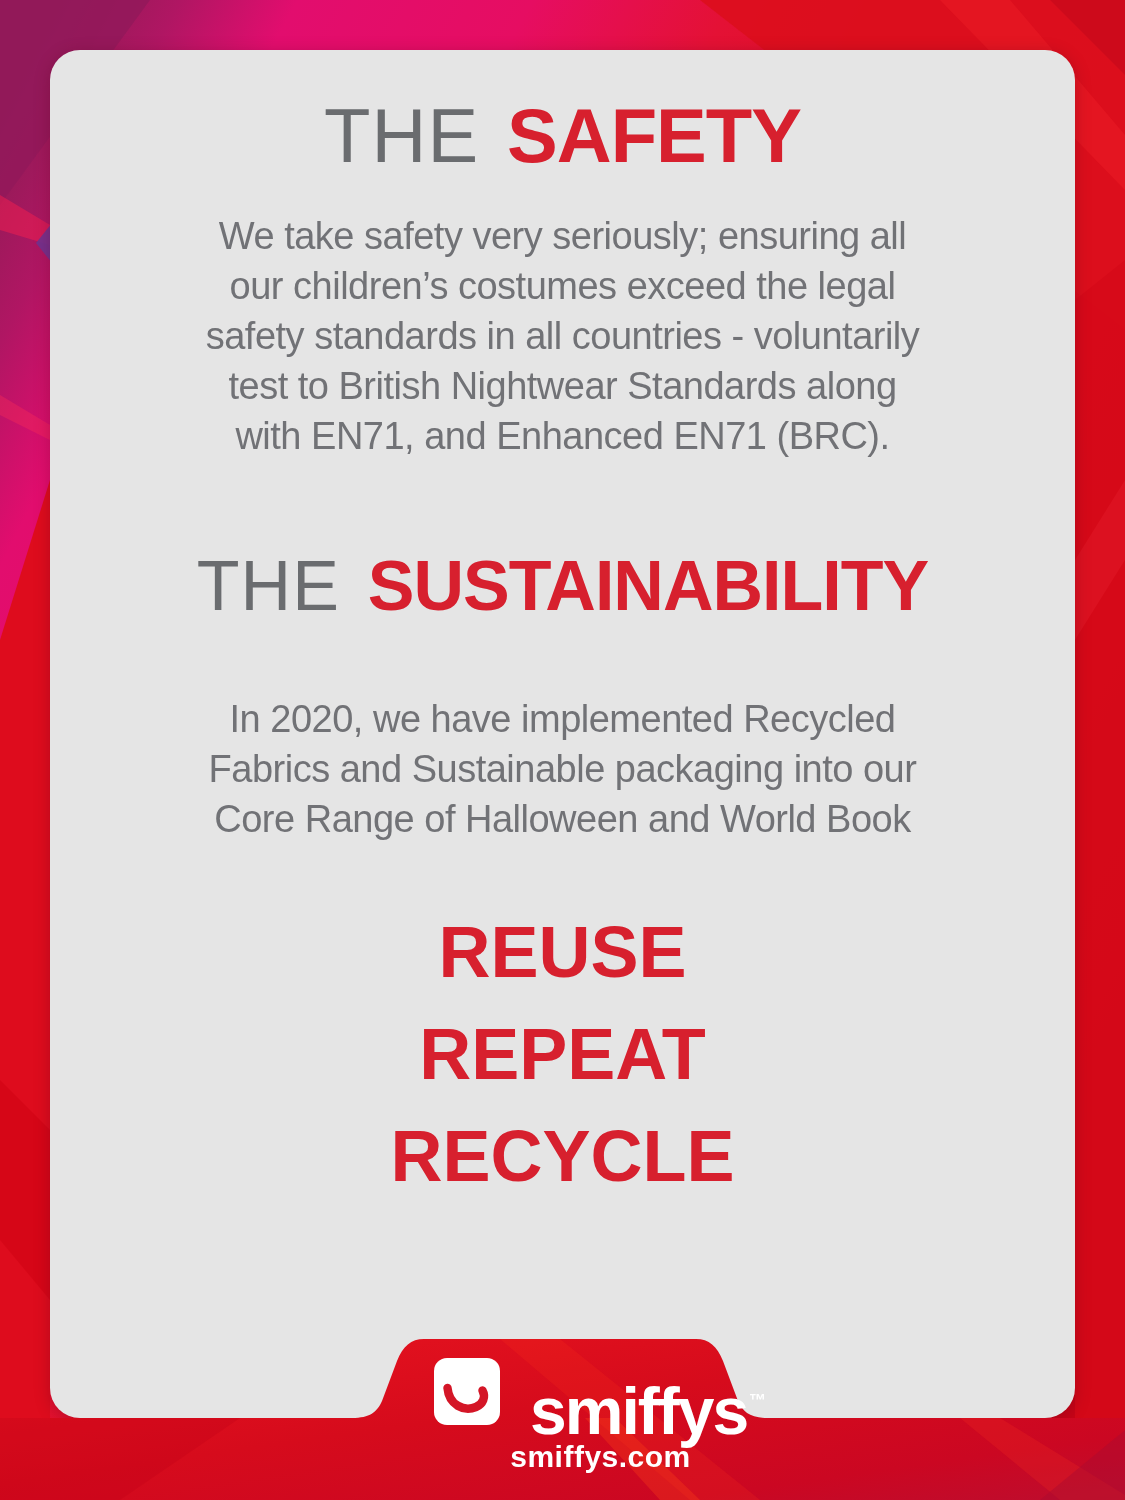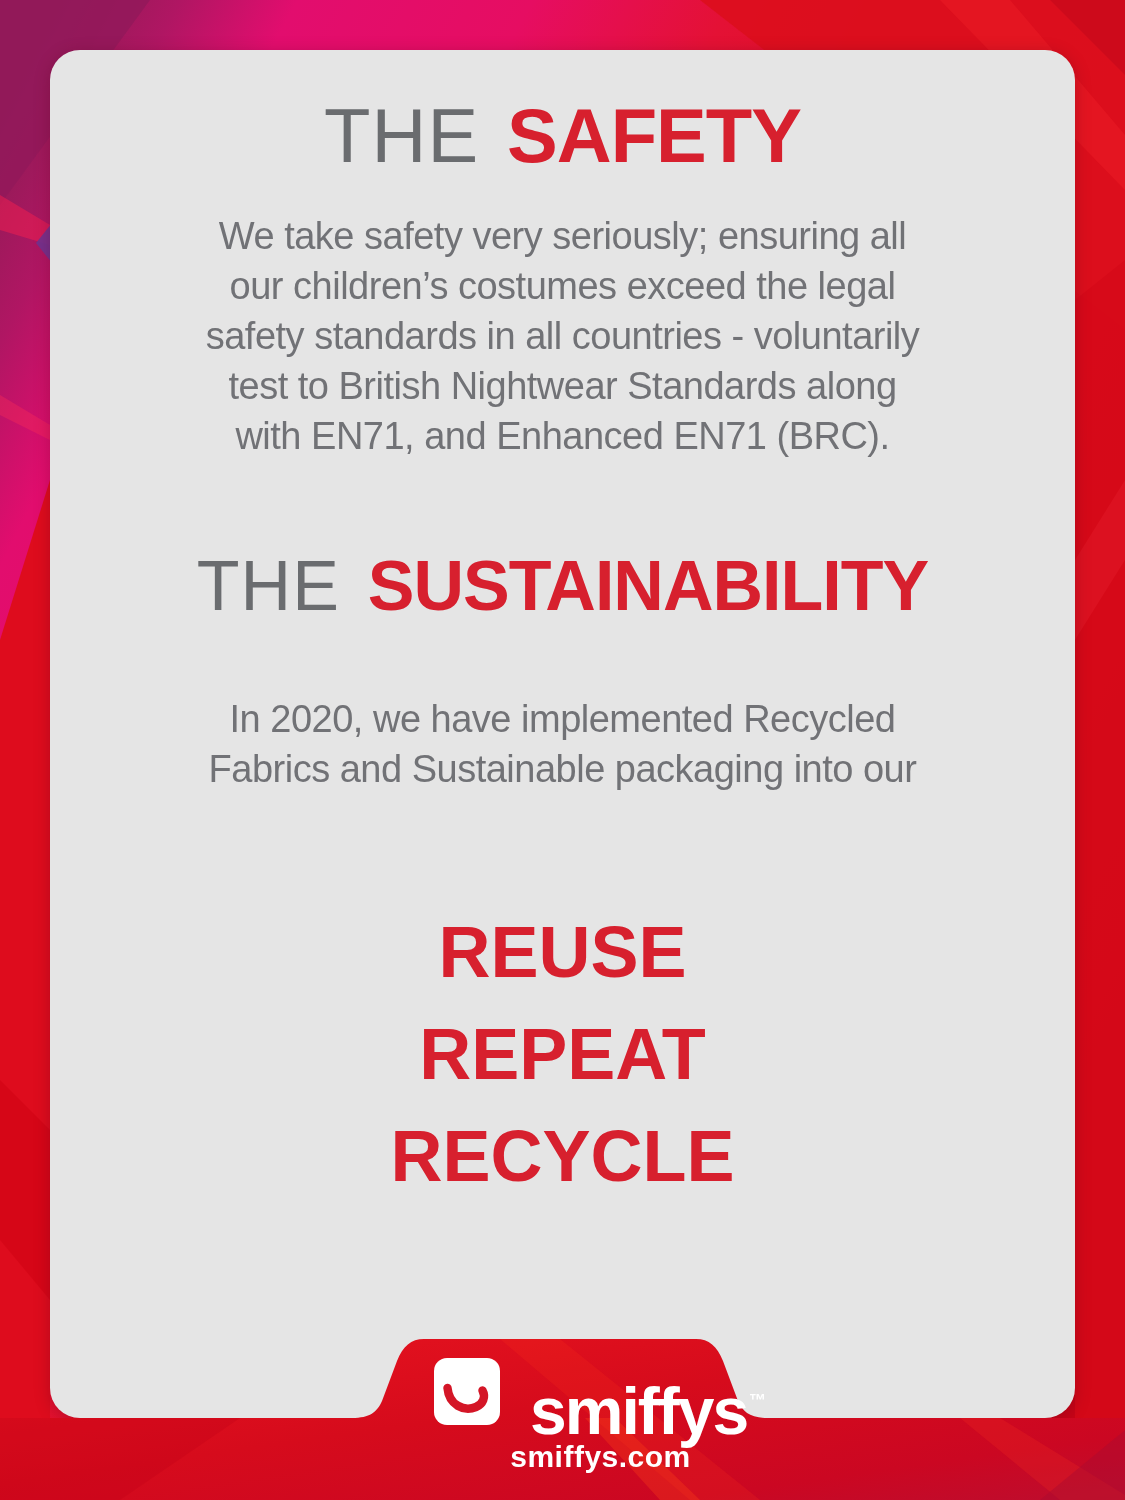--- a/index.html
+++ b/index.html
@@ -99,20 +99,21 @@
     <div>with EN71, and Enhanced EN71 (BRC).</div>
   </div>
 
   <div class="heading h-sustain">
     <span class="h-prefix">THE</span><span class="h-main">SUSTAINABILITY</span>
   </div>
 
   <div class="para para-sustain">
     <div>In 2020, we have implemented Recycled</div>
     <div>Fabrics and Sustainable packaging into our</div>
+    <div>Core Range of Halloween and World Book</div>
   </div>
 
   <div class="slogan">
     <div>REUSE</div>
     <div>REPEAT</div>
     <div>RECYCLE</div>
   </div>
 
 </div>
 

